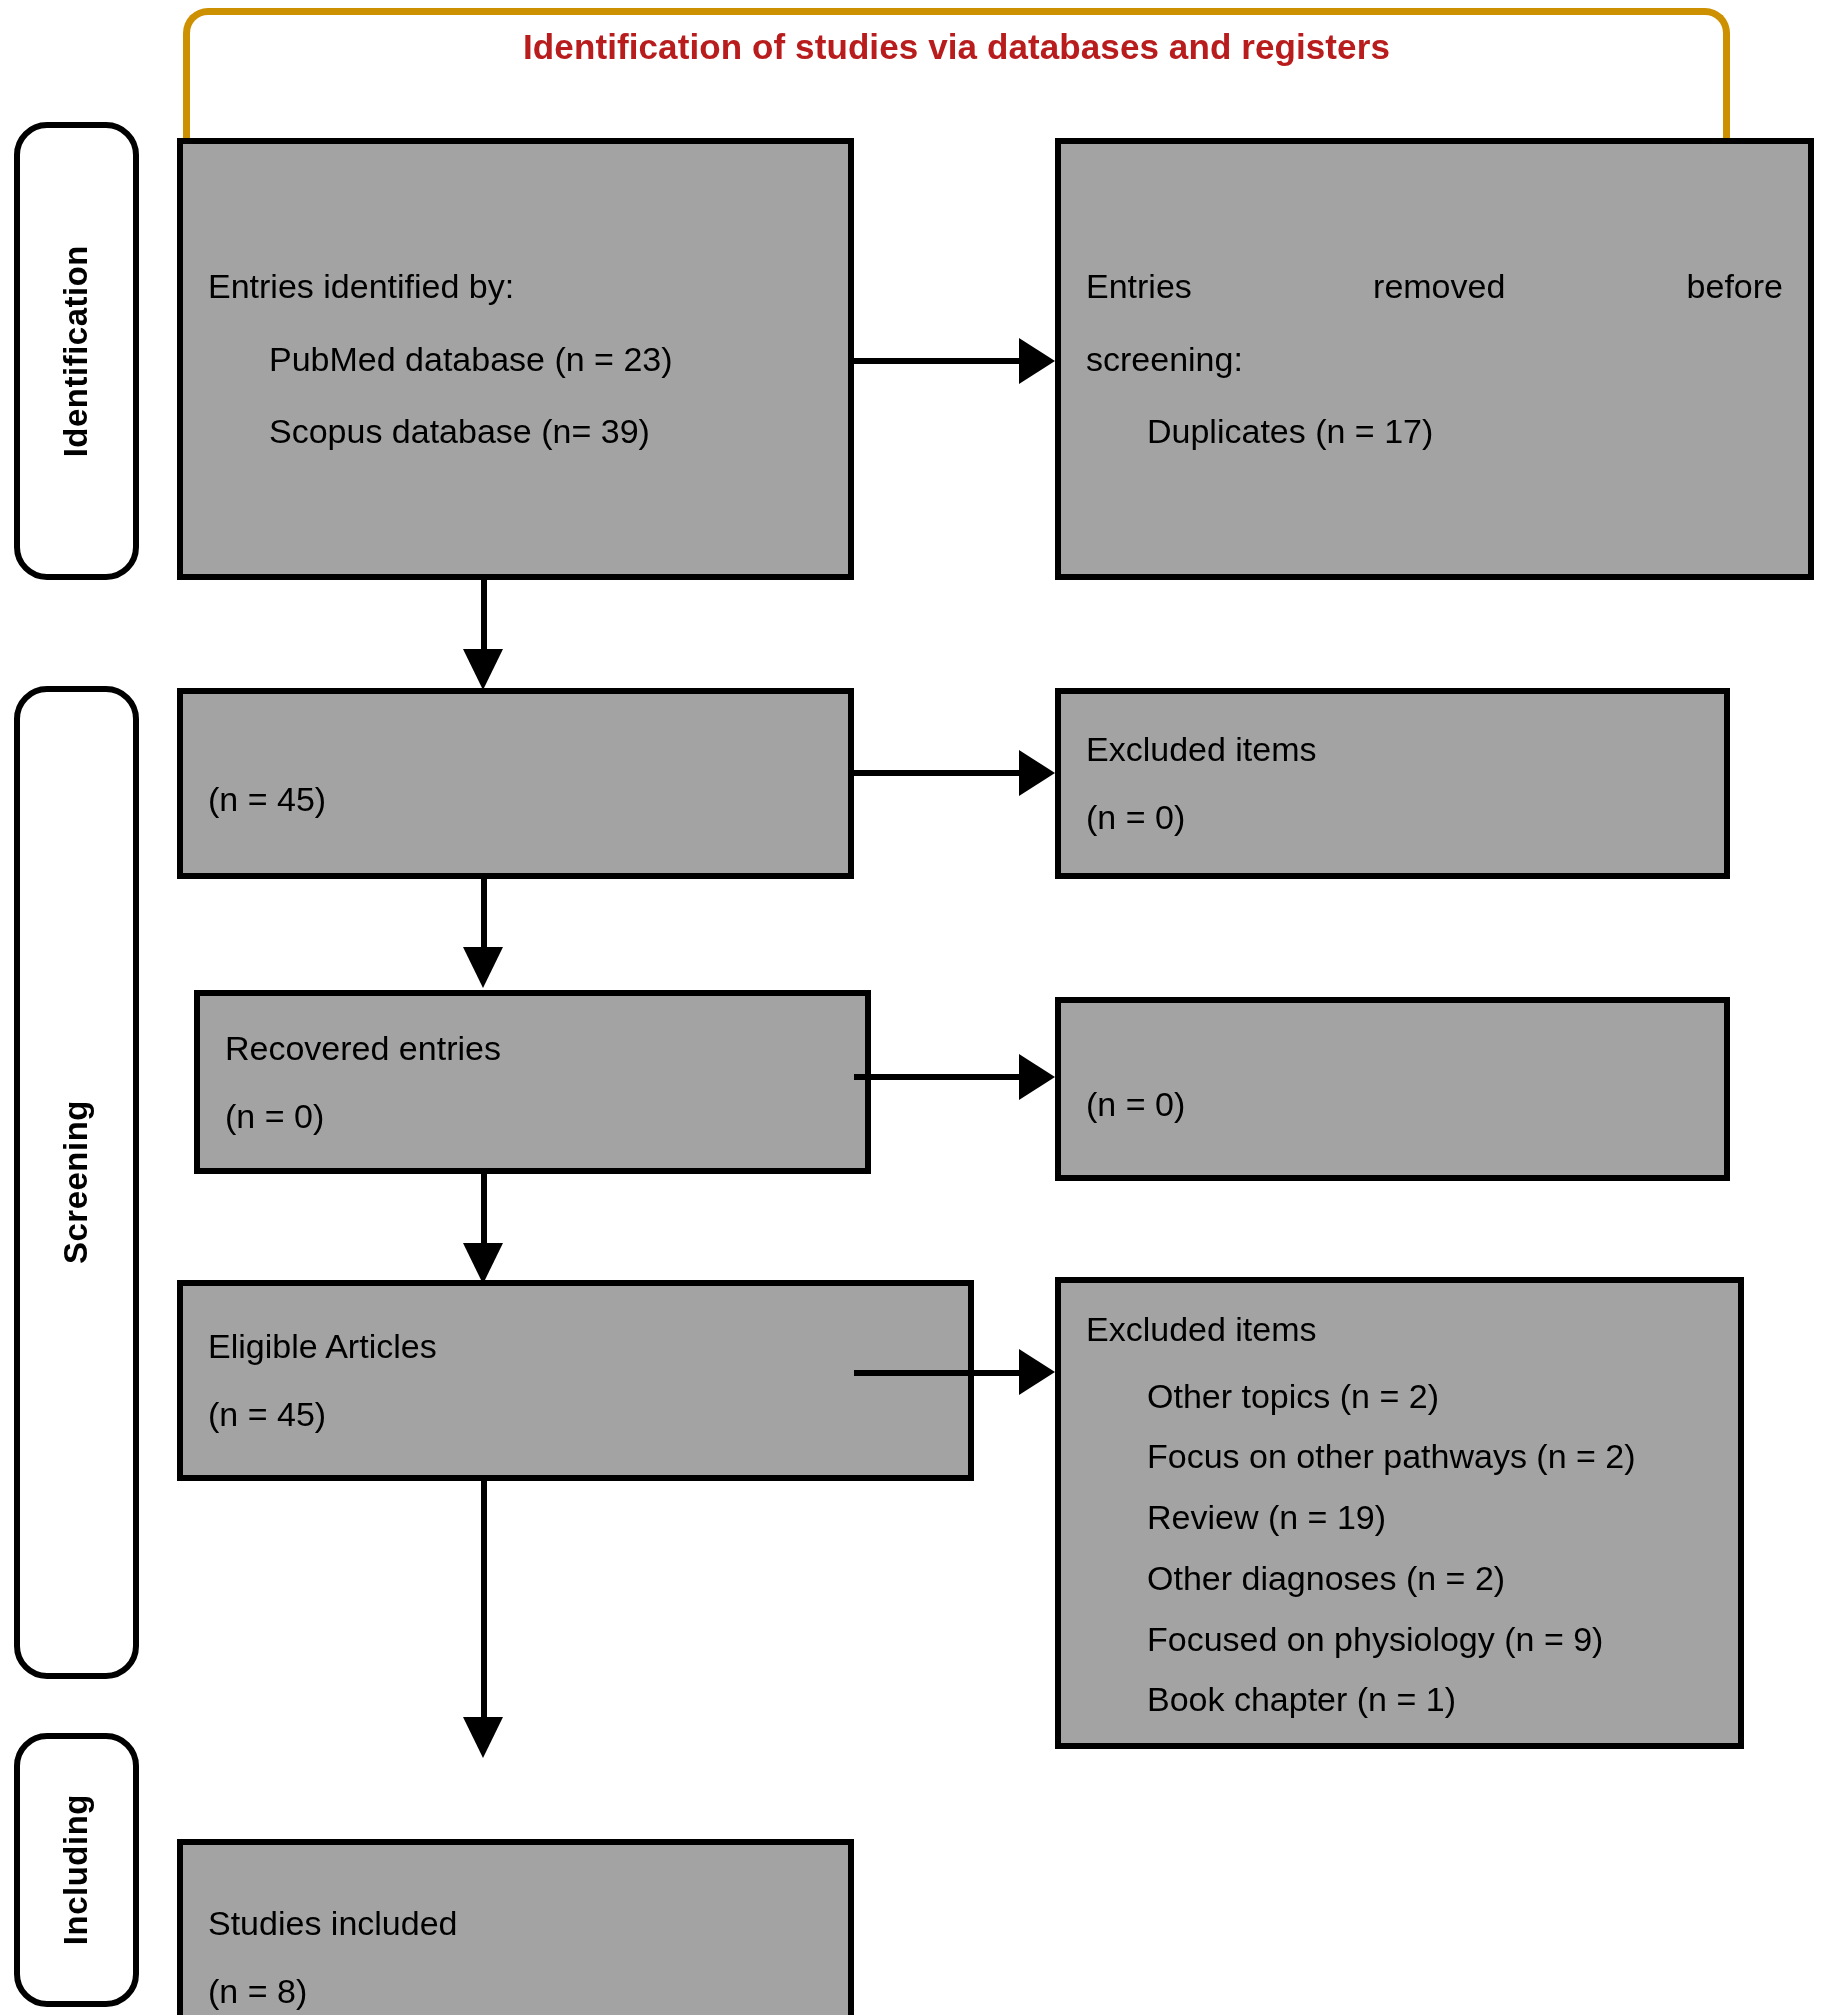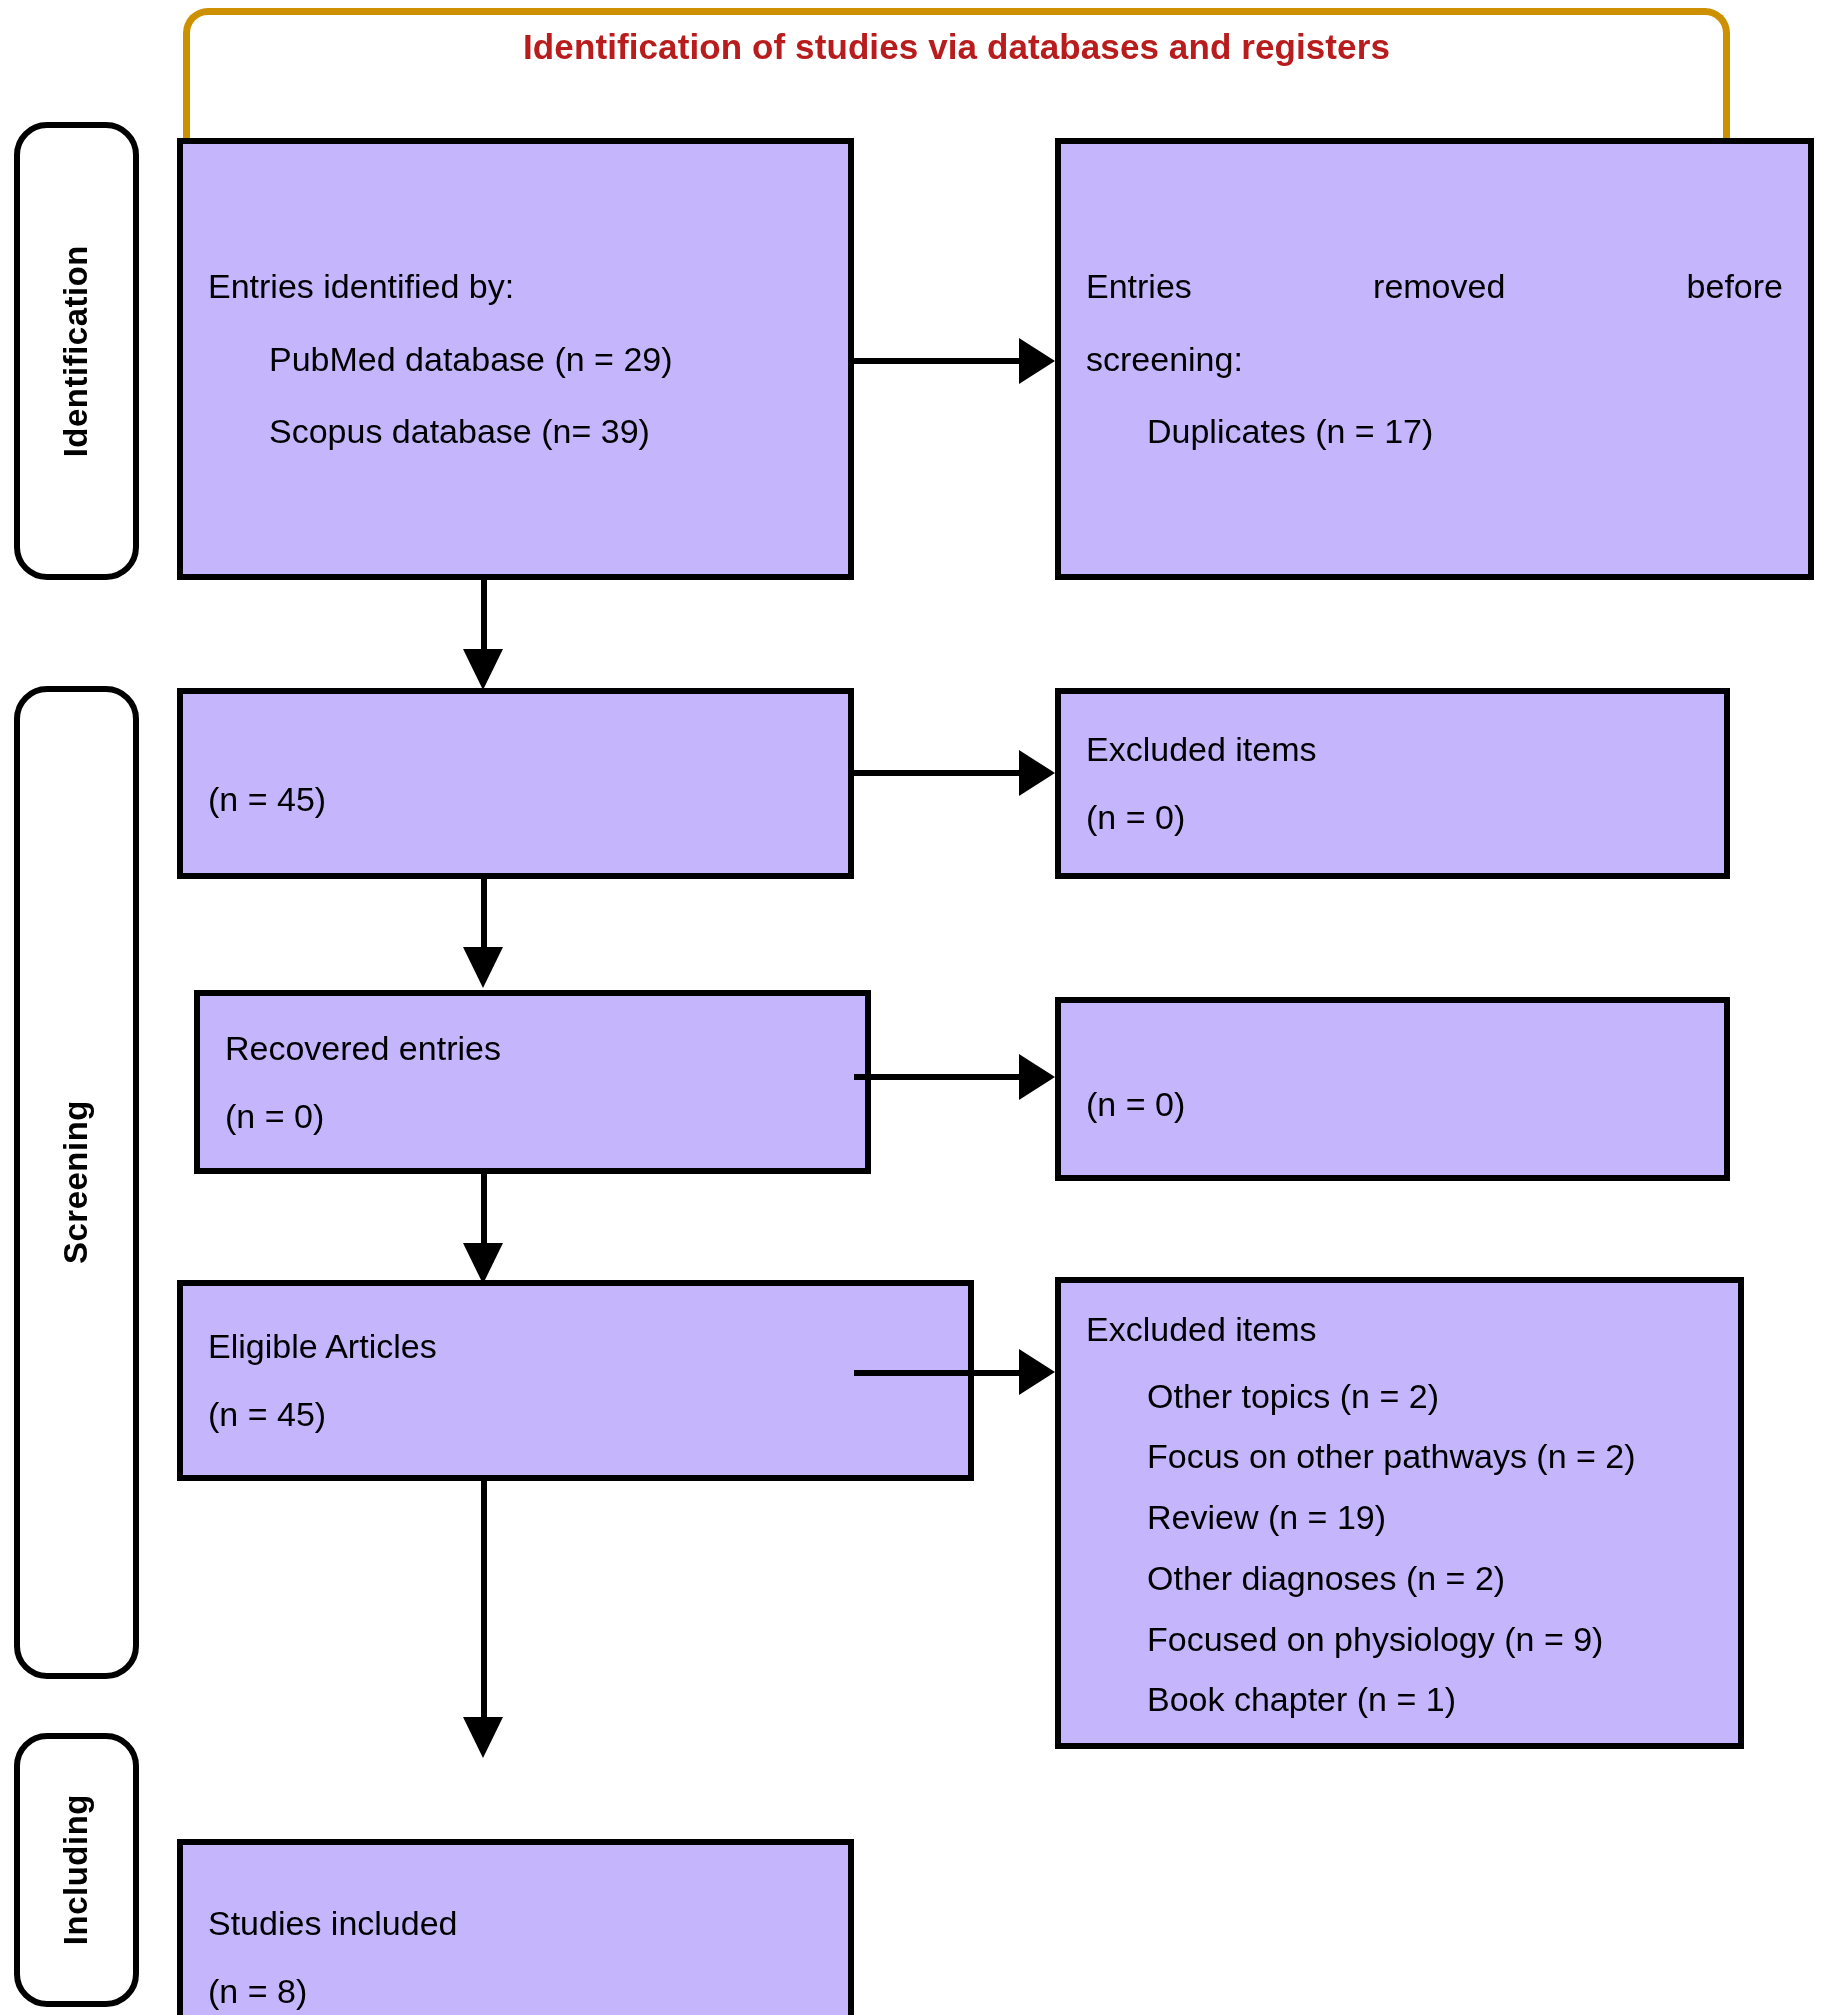--- a/index.html
+++ b/index.html
@@ -36,21 +36,21 @@
     font-size:33px;font-weight:bold;color:#000;
     writing-mode:vertical-rl;
     transform:rotate(180deg);
     white-space:nowrap;
     letter-spacing:0.5px;
   }
 
   
   .box{
     border:6.5px solid #000;
-    background:#c4b5fd;
+    background:#a3a3a3;
     display:flex;flex-direction:column;justify-content:center;
     padding:0 25px;
   }
   .box-line{
     font-size:34px;color:#000;line-height:1.08;
     margin:0;padding:0;
     white-space:nowrap;
   }
   .box-line.pad{margin-top:36px;}
   .box-line.indent{padding-left:61px;}
@@ -94,21 +94,21 @@
   <div class="abs stage" style="left:13.6px;top:686px;width:125px;height:993px;">
     <span class="stage-label">Screening</span>
   </div>
 
   <div class="abs stage" style="left:13.6px;top:1733px;width:125px;height:274px;">
     <span class="stage-label">Including</span>
   </div>
 
   <div class="abs box" style="left:177px;top:138px;width:677px;height:442px;">
     <div class="box-line">Entries identified by:</div>
-    <div class="box-line indent pad">PubMed database (n = 29)</div>
+    <div class="box-line indent pad">PubMed database (n = 23)</div>
     <div class="box-line indent pad">Scopus database (n= 39)</div>
   </div>
 
   <div class="abs box" style="left:1055px;top:138px;width:759px;height:442px;">
     <div class="box-line justified" style="width:100%;">Entries removed before</div>
     <div class="box-line wrapnorm pad">screening:</div>
     <div class="box-line indent pad">Duplicates (n = 17)</div>
   </div>
 
   <div class="abs hline" style="left:854px;top:358px;width:167px;"></div>

